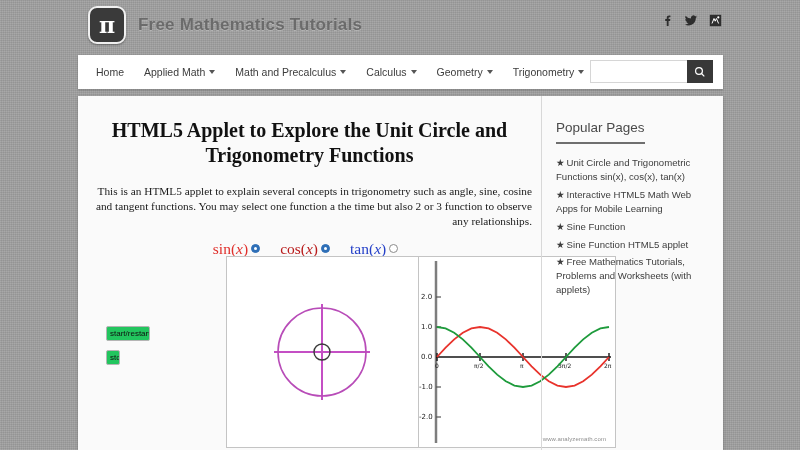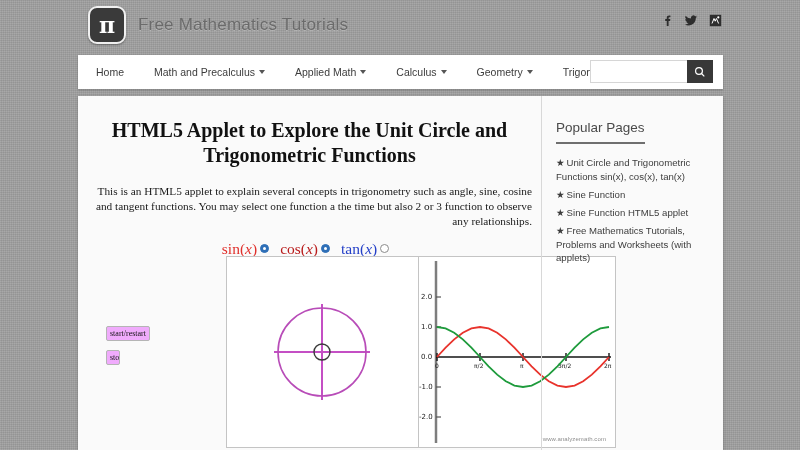--- a/index.html
+++ b/index.html
@@ -27,21 +27,21 @@
     width: 38px; height: 38px; border-radius: 9px;
     background: #3a3a3a;
     border: 2px solid #f0f0f0;
     display: flex; align-items: center; justify-content: center;
     color: #ffffff; font-size: 22px; line-height: 1;
     font-family: "DejaVu Serif", serif; font-weight: bold;
     box-shadow: 0 1px 2px rgba(0,0,0,0.35);
   }
   #site-title {
     margin-left: 12px;
-    font-size: 17px; font-weight: normal; color: #6b6b6b;
+    font-size: 17px; font-weight: bold; color: #6b6b6b;
     letter-spacing: 0.2px;
     text-shadow: 0 1px 0 rgba(255,255,255,0.25);
     white-space: nowrap;
   }
   #social-icons {
     position: absolute; right: 78px; top: 13px;
     display: flex; gap: 10px; align-items: center;
   }
   .social-icon {
     width: 14px; height: 14px;
@@ -51,21 +51,21 @@
   .social-icon svg { display: block; }
 
   
   #navbar {
     position: absolute; left: 78px; top: 55px; width: 645px; height: 34px;
     background: #ffffff;
     box-shadow: 0 1px 2px rgba(0,0,0,0.22);
   }
   #nav-list {
     position: absolute; left: 9px; top: 0; height: 34px;
-    display: flex; align-items: center; gap: 12px;
+    display: flex; align-items: center; gap: 2px;
     list-style: none;
   }
   .nav-item {
     font-size: 10.5px; color: #3c3c3c;
     padding: 0 9px; height: 34px;
     display: flex; align-items: center; gap: 4px;
     white-space: nowrap; cursor: pointer;
   }
   .caret {
     width: 0; height: 0;
@@ -113,21 +113,21 @@
     margin: 16px 9px 0 9px;
     font-family: "Liberation Serif", serif;
     font-size: 11.3px; line-height: 1.32; color: #1a1a1a;
     text-align: right;
   }
 
   
   #function-selector {
     margin-top: 11px;
     display: flex; align-items: center; justify-content: center;
-    gap: 3px;
+    gap: 12px;
     font-family: "Liberation Serif", serif;
     font-size: 15.5px;
   }
   .func-group { display: flex; align-items: center; gap: 3px; margin-right: 8px; }
   .func-label { white-space: nowrap; }
   .func-label .var { font-style: italic; }
   .radio {
     width: 9px; height: 9px; border-radius: 50%;
     border: 1px solid #8b8b8b; background: #ffffff;
     display: inline-block; position: relative; cursor: pointer;
@@ -141,25 +141,25 @@
   
   #applet-area {
     position: absolute; left: 0; top: 158px; width: 463px; height: 196px;
   }
   #applet-controls {
     position: absolute; left: 28px; top: 72px;
     display: flex; flex-direction: column; gap: 9px;
   }
   .applet-button {
     height: 15px;
-    background: #f0abfc;
+    background: #22c55e;
     border: 1px solid #b5b5b5;
     border-radius: 2px;
     font-size: 8px; color: #111;
-    font-family: Liberation Serif, serif;
+    font-family: Liberation Sans, sans-serif;
     padding: 0 3px; cursor: pointer;
     display: flex; align-items: center;
     white-space: nowrap; overflow: hidden;
   }
   #btn-start { width: 44px; }
   #btn-stop  { width: 14px; }
 
   #circle-panel {
     position: absolute; left: 148px; top: 2px;
     width: 192px; height: 192px;
@@ -231,25 +231,25 @@
     </span>
   </div>
 </div>
 
 <div id="navbar">
   <ul id="nav-list">
     <li class="nav-item">
       <span>Home</span>
     </li>
     <li class="nav-item">
+      <span>Applied Math</span>
+      <i class="caret"></i>
+    </li>
+    <li class="nav-item">
       <span>Math and Precalculus</span>
-      <i class="caret"></i>
-    </li>
-    <li class="nav-item">
-      <span>Applied Math</span>
       <i class="caret"></i>
     </li>
     <li class="nav-item">
       <span>Calculus</span>
       <i class="caret"></i>
     </li>
     <li class="nav-item">
       <span>Geometry</span>
       <i class="caret"></i>
     </li>
@@ -270,21 +270,21 @@
         <line x1="7.5" y1="7.5" x2="10.3" y2="10.3" stroke="#ffffff" stroke-width="1.2"></line>
       </svg>
     </button>
   </div>
 </div>
 
 <div id="content-panel">
 
   <div id="main-column">
 
-    <h1 id="page-title">HTML5 Applet to Explore the Unit Circle and Trigonometric Functions</h1>
+    <h1 id="page-title">HTML5 Applet to Explore the Unit Circle and Trigonometry Functions</h1>
     <p id="intro-text">This is an HTML5 applet to explain several concepts in trigonometry such as angle, sine, cosine and tangent functions. You may select one function a the time but also 2 or 3 function to observe any relationships.</p>
 
     <div id="function-selector">
       <span class="func-group">
         <span class="func-label" style="color:#e0302c">sin(<span class="var">x</span>)</span>
         <span class="radio checked"></span>
       </span>
       <span class="func-group">
         <span class="func-label" style="color:#b91c1c">cos(<span class="var">x</span>)</span>
         <span class="radio checked"></span>
@@ -360,20 +360,23 @@
     </div>
   </div>
 
   <div id="sidebar">
     <div id="sidebar-title">Popular Pages</div>
     <ul id="popular-list">
       <li class="popular-item">
         <span class="star">★</span><span>Unit Circle and Trigonometric Functions sin(x), cos(x), tan(x)</span>
       </li>
       <li class="popular-item">
+        <span class="star">★</span><span>Interactive HTML5 Math Web Apps for Mobile Learning</span>
+      </li>
+      <li class="popular-item">
         <span class="star">★</span><span>Sine Function</span>
       </li>
       <li class="popular-item">
         <span class="star">★</span><span>Sine Function HTML5 applet</span>
       </li>
       <li class="popular-item">
         <span class="star">★</span><span>Free Mathematics Tutorials, Problems and Worksheets (with applets)</span>
       </li>
     </ul>
   </div>

